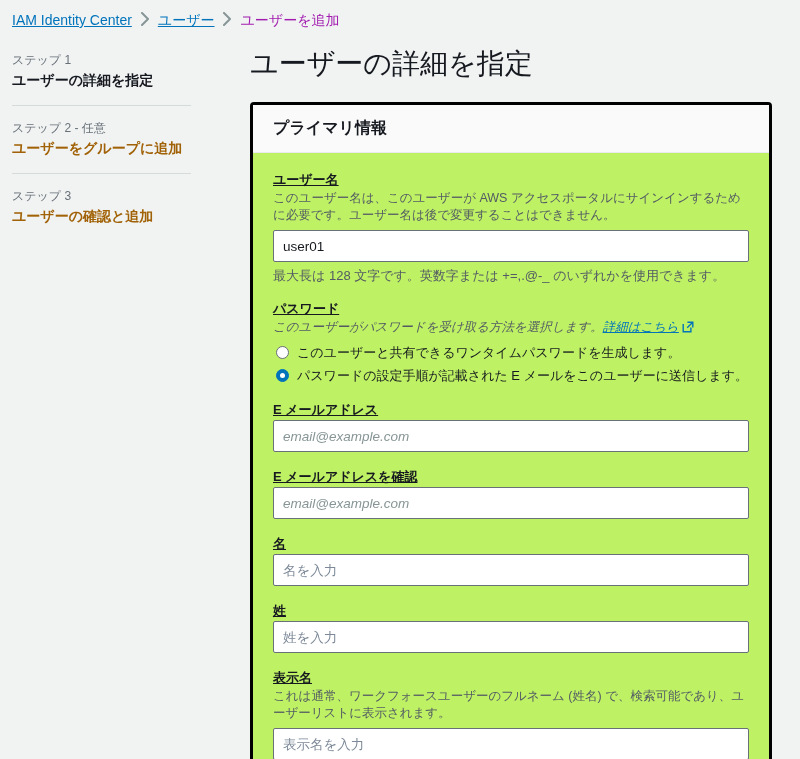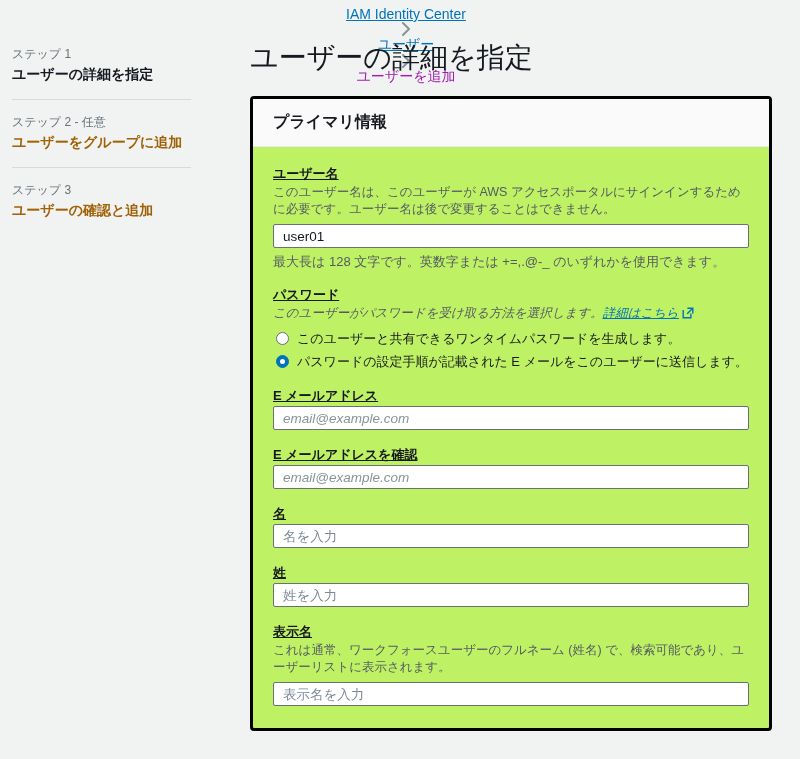--- a/index.html
+++ b/index.html
@@ -11,25 +11,24 @@
     height: 759px;
     background: #f1f3f3;
     font-family: "Liberation Sans", "DejaVu Sans", sans-serif;
     color: #16191f;
     overflow: hidden;
   }
 
   
   .breadcrumb {
     display: flex;
-    align-items: center;
-    padding: 6px 0 10px 12px;
+    align-items: flex-start;
+    padding: 12px 0 10px 12px;
     font-size: 14px;
     height: 18px;
-    flex-direction: column;
   }
   .crumb-link {
     color: #0073bb;
     text-decoration: underline;
     cursor: pointer;
     white-space: nowrap;
   }
   .crumb-current {
     color: #a21caf;
     white-space: nowrap;
@@ -142,21 +141,21 @@
     font-size: 13px;
     line-height: 17px;
     color: #545b64;
     margin-top: 5px;
   }
 
   .text-input {
     display: block;
     width: 100%;
     box-sizing: border-box;
-    height: 24px;
+    height: 32px;
     padding: 3px 9px;
     font-family: "Liberation Sans", "DejaVu Sans", sans-serif;
     font-size: 13.5px;
     line-height: 20px;
     color: #16191f;
     background: #ffffff;
     border: 1px solid #687078;
     border-radius: 2px;
     outline: none;
   }

